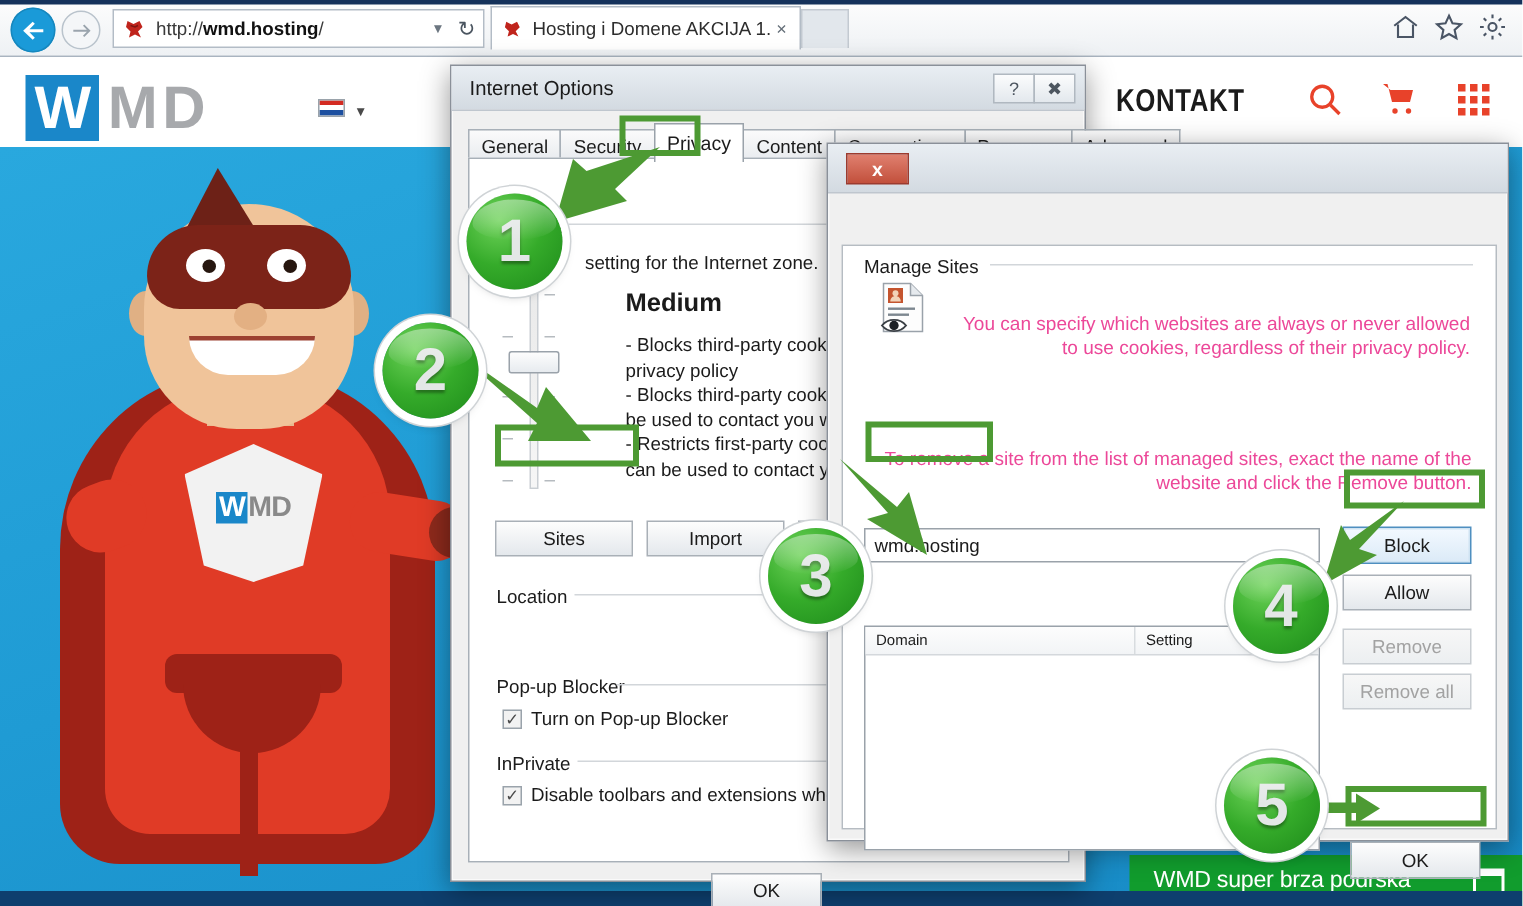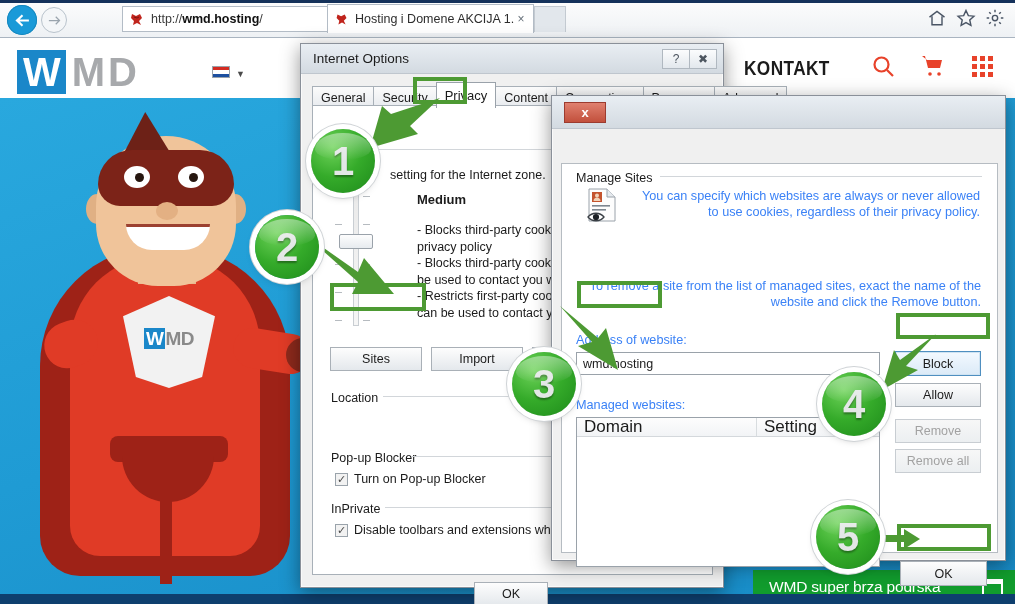--- a/index.html
+++ b/index.html
@@ -23,21 +23,21 @@
     background:#1a9ad8; display:flex; align-items:center; justify-content:center;
     box-shadow:0 0 0 1px #1787bd inset;
   }
   .fwd-btn{
     position:absolute; left:41px; top:7px; width:26px; height:26px; border-radius:50%;
     border:1px solid #b9c3cc; background:#f4f6f8;
     display:flex; align-items:center; justify-content:center;
   }
   .addr-wrap{
     position:absolute; left:75px; top:6px; width:248px; height:26px;
-    background:#fff; border:1px solid #b3bcc6; display:flex; align-items:center;margin-left:47px;
+    background:#fff; border:1px solid #b3bcc6; display:flex; align-items:center;
   }
   .addr-fav{width:20px;height:16px;margin-left:4px;flex:0 0 auto;}
   .addr-text{
     flex:1 1 auto; font-size:12.5px; color:#3a3a3a; padding-left:4px;
     white-space:nowrap; overflow:hidden;
   }
   .addr-text b{color:#111;font-weight:700;}
   .addr-caret{width:16px;text-align:center;color:#6c7680;font-size:9px;flex:0 0 auto;}
   .addr-reload{width:22px;text-align:center;color:#4b5560;font-size:14px;flex:0 0 auto;}
   .tab-item{
@@ -171,37 +171,37 @@
   .small-txt{font-size:12.5px;color:#1b1b1b;}
 
   
   #io{left:300px;top:43px;width:424px;height:545px;}
   #io .io-panel{position:absolute;left:11px;top:31px;width:401px;height:470px;background:#fff;border:1px solid #a8b0b8;}
   .slider-track{position:absolute;left:40px;top:42px;width:6px;height:178px;background:linear-gradient(#e6e6e6,#f6f6f6);border:1px solid #c9ced3;}
   .slider-thumb{position:absolute;left:26px;top:128px;width:34px;height:15px;border:1px solid #9aa2aa;
     background:linear-gradient(#fdfdfd,#e7ebef);border-radius:2px;}
   .tickmark{position:absolute;width:7px;height:1px;background:#b6bbc0;}
   .io-setting-line{position:absolute;font-size:12.5px;color:#1b1b1b;}
-  .io-medium{position:absolute;font-size:13px;font-weight:700;color:#1b1b1b;}
+  .io-medium{position:absolute;font-size:17px;font-weight:700;color:#1b1b1b;}
   .io-bullets{position:absolute;font-size:12.5px;color:#1b1b1b;line-height:16.5px;}
   .io-btnrow{position:absolute;display:flex;gap:9px;justify-content:center;}
 
   
   #ps{left:551px;top:95px;width:455px;height:466px;}
   #ps .ps-inner{position:absolute;left:9px;top:34px;width:437px;height:390px;background:#fff;border:1px solid #b6bcc2;text-align:right;}
   .ps-icon{position:absolute;left:24px;top:24px;width:32px;height:34px;}
-  .ps-p{position:absolute;font-size:12.7px;color:#3b82f6;line-height:16px;}
+  .ps-p{position:absolute;font-size:12.7px;color:#ec4899;line-height:16px;margin-top:20px;}
   .ps-input{
     position:absolute;left:14px;top:188px;width:304px;height:23px;background:#fff;
     border:1px solid #9aa2aa;display:flex;align-items:center;padding-left:6px;
     font-size:12.5px;color:#1b1b1b;
   }
   .ps-list{position:absolute;left:14px;top:253px;width:304px;height:150px;background:#fff;border:1px solid #9aa2aa;}
   .ps-list-head{height:19px;display:flex;border-bottom:1px solid #d4d8dc;background:linear-gradient(#fdfdfd,#f2f4f6);}
-  .ps-col{font-size:17px;color:#1b1b1b;padding-left:7px;display:flex;align-items:center;}
+  .ps-col{font-size:10px;color:#1b1b1b;padding-left:7px;display:flex;align-items:center;}
   .ps-col.c1{width:180px;border-right:1px solid #d8dcdf;}
 
   
   .badge{
     position:absolute;width:64px;height:64px;border-radius:50%;
     background:radial-gradient(circle at 34% 28%, #6fd35a 0%, #35ab2a 48%, #1d8a1a 100%);
     box-shadow:0 0 0 5px #ffffff, 0 0 0 6px #cfd3d6, 0 3px 8px rgba(0,0,0,.35);
     display:flex;align-items:center;justify-content:center;
     color:#e3e7e6;font-size:40px;font-weight:700;
     text-shadow:0 2px 2px rgba(0,0,0,.35);

